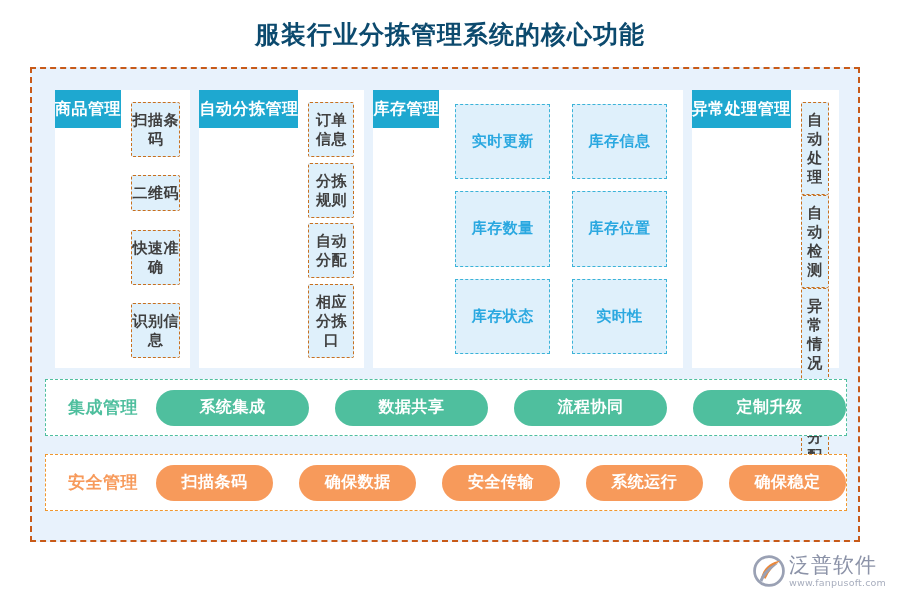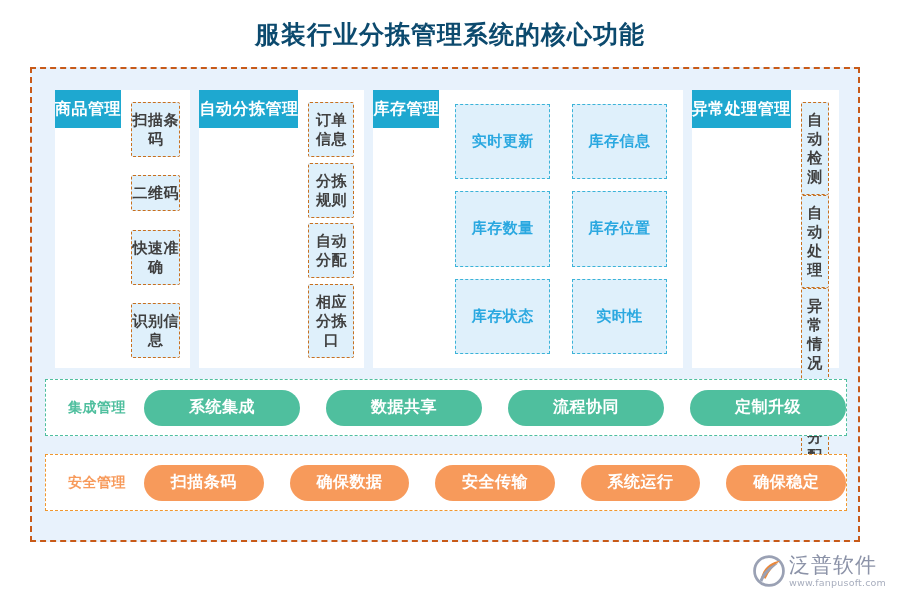--- a/index.html
+++ b/index.html
@@ -138,21 +138,21 @@
   .band-integration {
     top: 310px;
     border: 1.8px dashed #4FBF9E;
   }
   .band-security {
     top: 385px;
     border: 1.8px dashed #F0982F;
   }
 
   .band-label {
-    font-size: 14px;
+    font-size: 17px;
     font-weight: bold;
     letter-spacing: 0.5px;
     flex: none;
     margin-right: 18px;
   }
   .label-green  { color: #4FBF9E; }
   .label-orange { color: #F79A5B; }
 
   .pill-row {
     display: flex;
@@ -251,22 +251,22 @@
           <div class="chip-teal">库存状态</div>
           <div class="chip-teal">实时性</div>
         </div>
       </div>
     </div>
 
     <div class="col col-4">
       <div class="col-head">异常处理管理</div>
       <div class="col-body">
         <div class="chip-list">
+          <div class="chip-orange">自动处理</div>
           <div class="chip-orange">自动检测</div>
-          <div class="chip-orange">自动处理</div>
           <div class="chip-orange">异常情况</div>
           <div class="chip-orange">自动分配</div>
         </div>
       </div>
     </div>
 
   </div>
 
   <div class="band band-integration">
     <div class="band-label label-green">集成管理</div>

